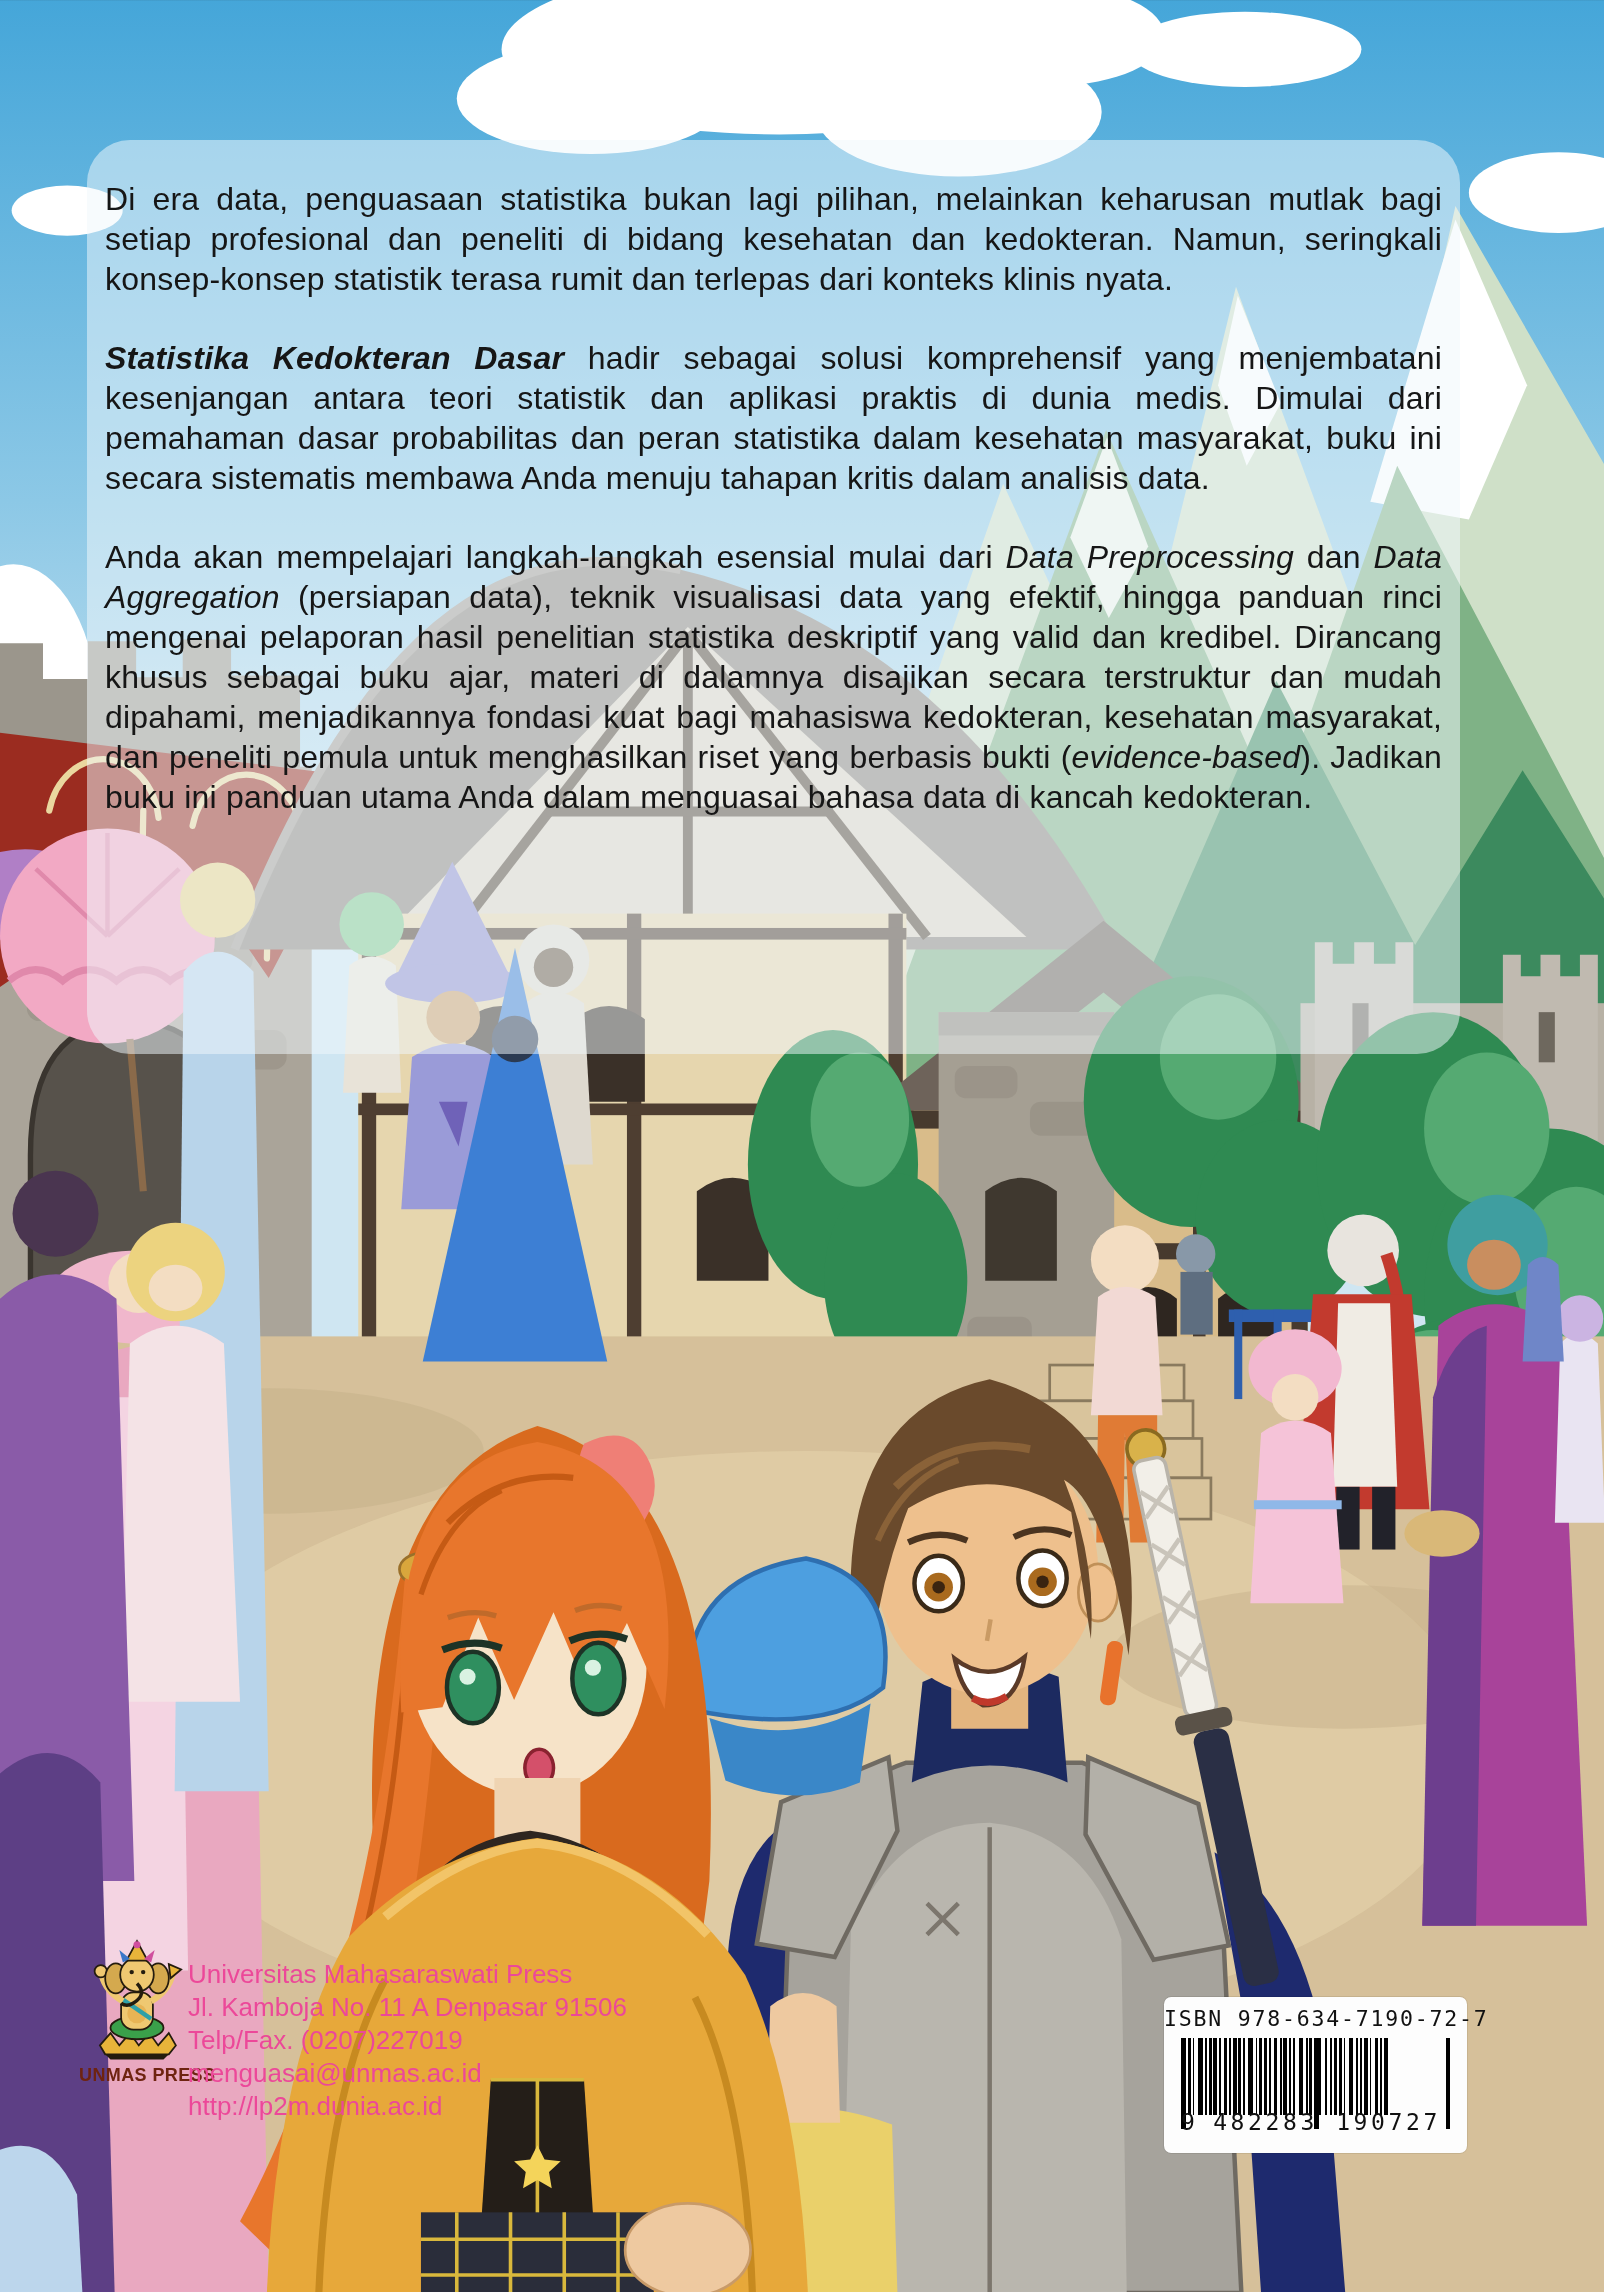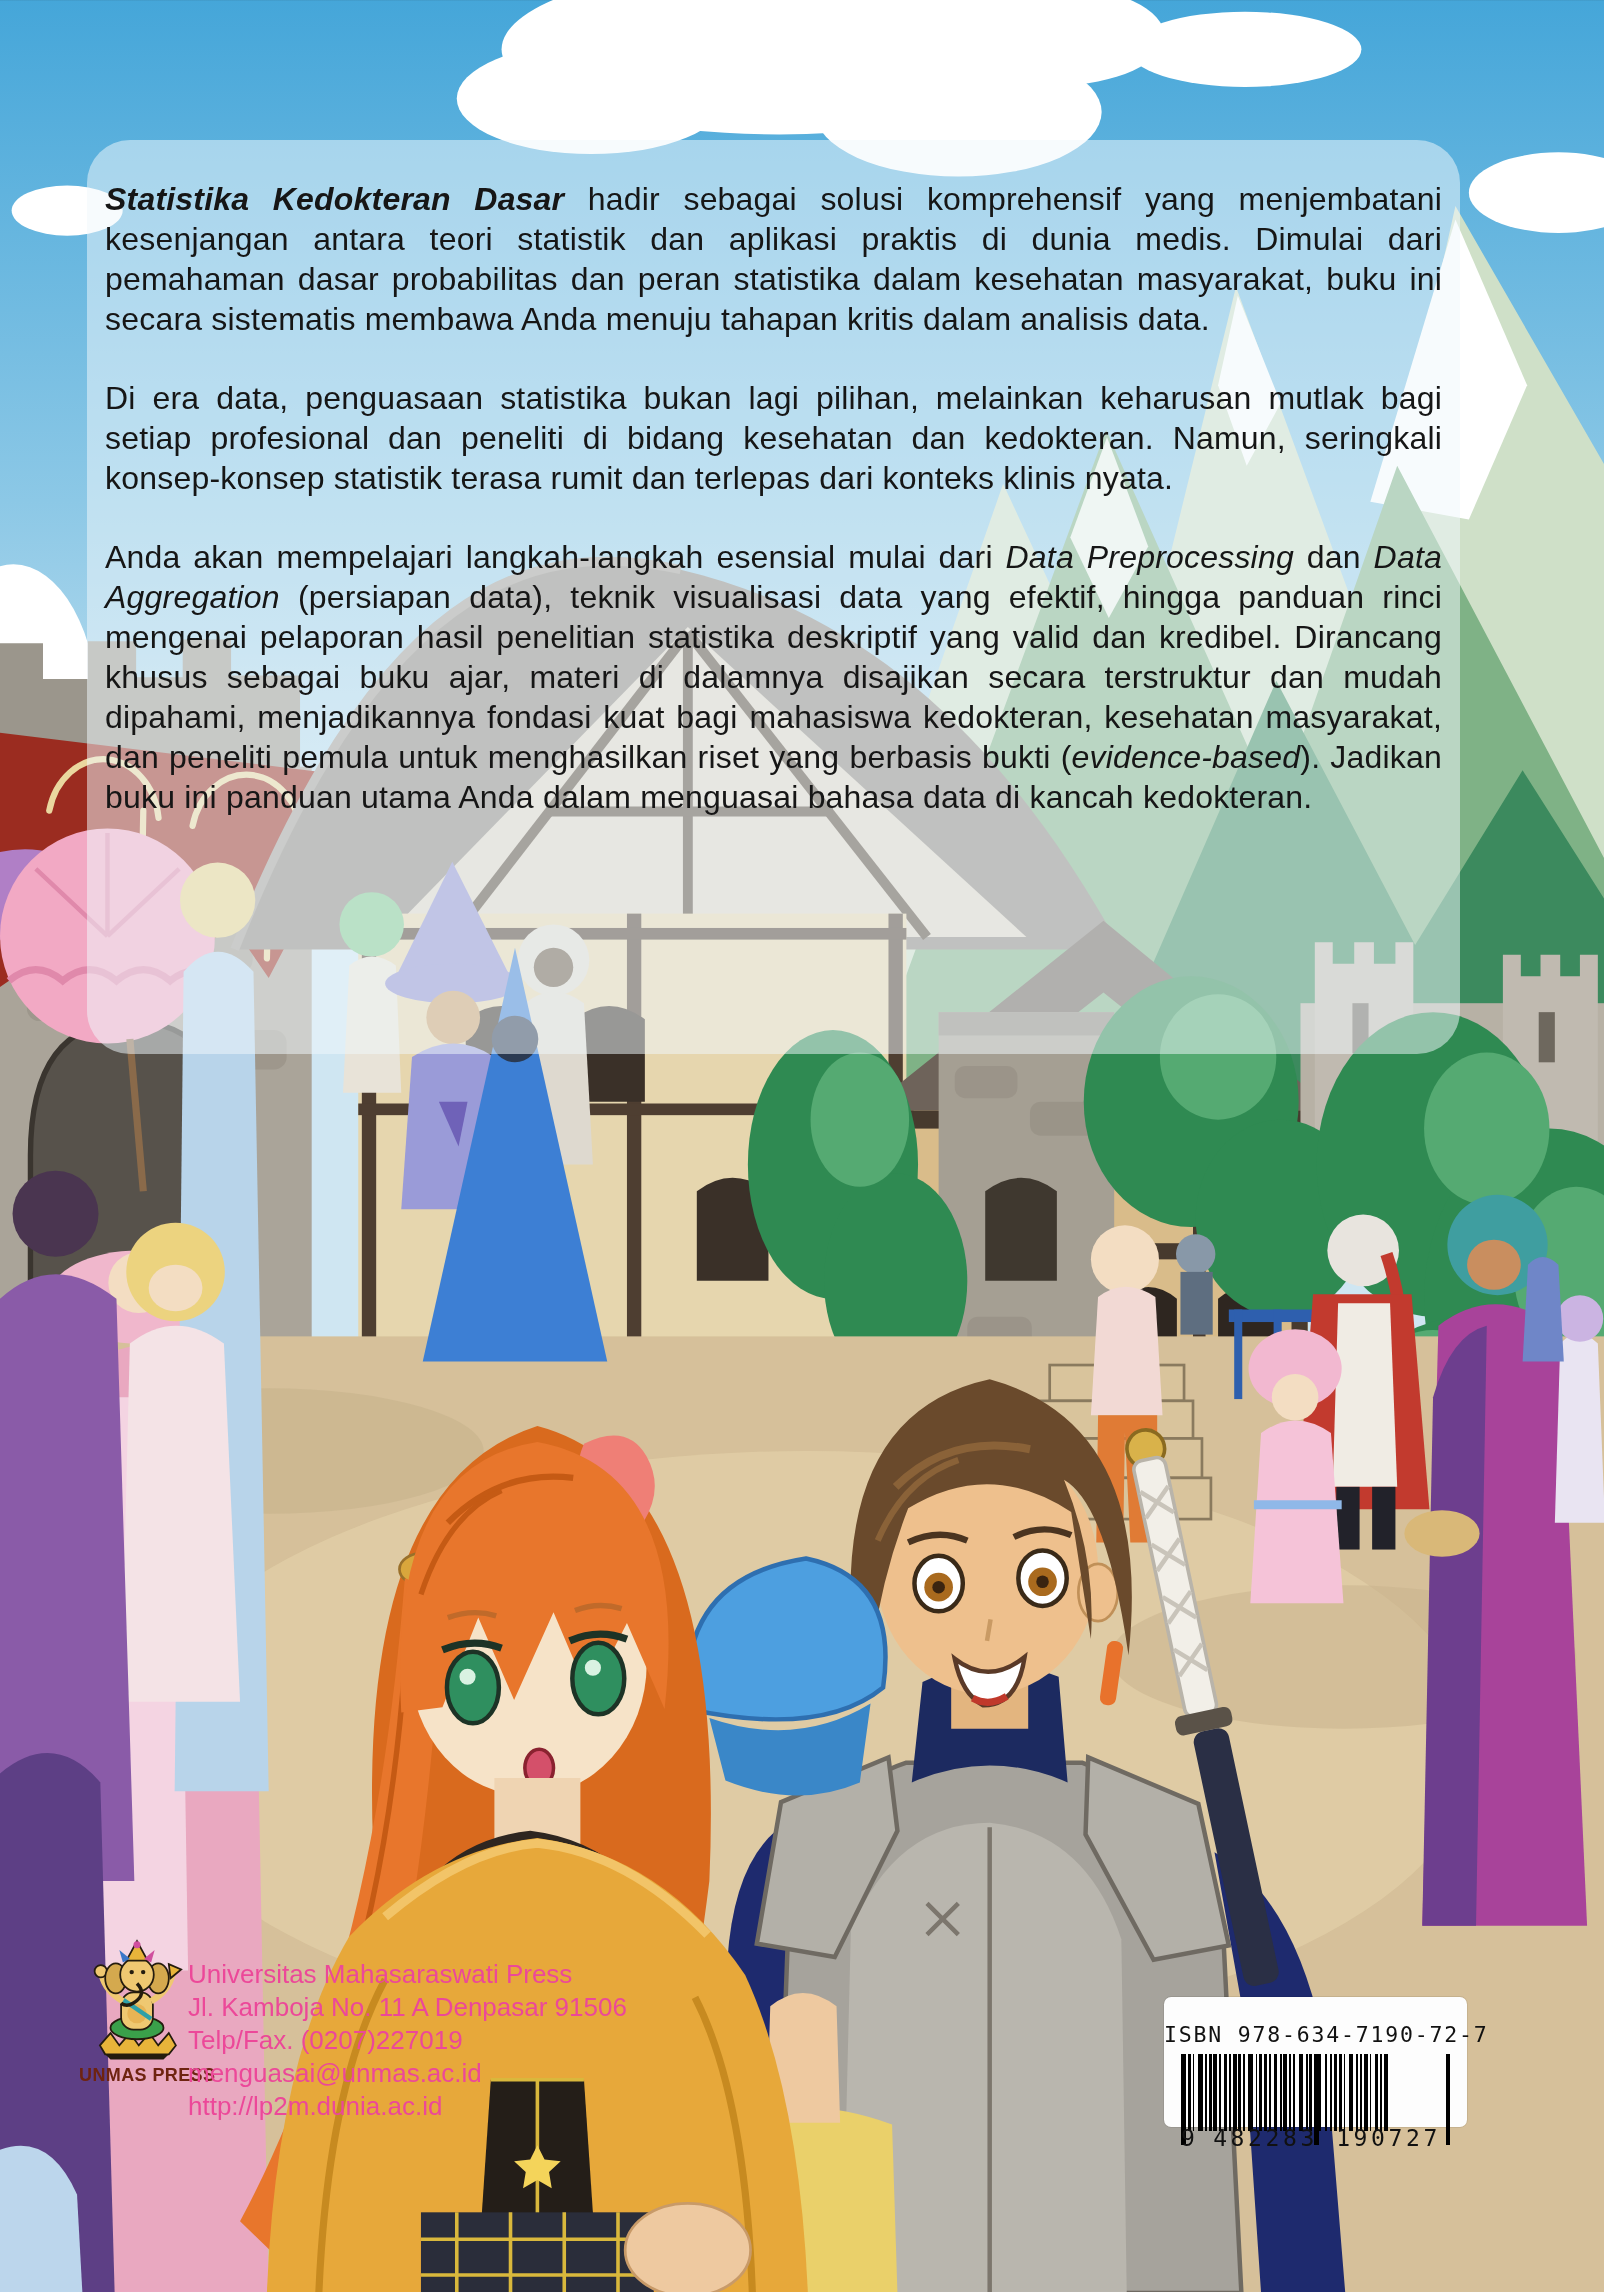--- a/index.html
+++ b/index.html
@@ -23,22 +23,22 @@
   
   .publisher{position:absolute;left:79px;top:1936px;width:421px;}
   .pub-logo{position:absolute;left:0;top:0;width:115px;text-align:center;}
   .pub-logo svg{display:block;margin:0 auto;}
   .pub-logo-label{font-size:18px;font-weight:800;color:#6e2310;letter-spacing:0.4px;margin-top:1.8px;white-space:nowrap;}
   .pub-lines{position:absolute;left:109px;top:21.5px;width:322px;}
   .pub-lines div{font-size:26px;line-height:33px;color:#ec4899;white-space:nowrap;}
 
   
   .isbn-box{
-    position:absolute;left:1164px;top:1997px;width:303px;height:130px;
-    background:#fdfdfd;border-radius:7.2px;box-sizing:border-box;padding-top:25px;
+    position:absolute;left:1164px;top:1997px;width:303px;height:156px;
+    background:#fdfdfd;border-radius:7.2px;box-sizing:border-box;padding-top:9px;
     box-shadow:0 0 0 0.9px rgba(0,0,0,0.08);
   }
   .isbn-label{font-family:"DejaVu Sans Mono",monospace;font-size:21.5px;color:#111;
     text-align:center;letter-spacing:1.8px;white-space:nowrap;}
   .barcode-wrap{position:relative;width:269px;height:93px;margin:7.2px auto 0 auto;}
   .barcode-bars{position:absolute;left:7.2px;right:7.2px;top:0;height:77px;display:flex;align-items:flex-start;overflow:hidden;}
   .barcode-bars i{display:block;height:100%;background:#000;}
   .guard{position:absolute;top:0;width:4.5px;height:91px;background:#000;}
   .g-l{left:0;} .g-m{left:133px;} .g-r{right:0;}
   .barcode-digits{position:absolute;left:0;right:0;bottom:-3.6px;display:flex;
@@ -437,22 +437,22 @@
       </g>
 
       <ellipse cx="768" cy="2512" rx="70" ry="52" fill="#eec9a0" stroke="#c89a68" stroke-width="3"></ellipse>
 
       <path d="M600,2395 l8,16 18,2 -13,12 3,18 -16,-9 -16,9 3,-18 -13,-12 18,-2 Z" fill="#f4d45a"></path>
     </g>
   </svg>
 
   <div class="synopsis-panel">
     <div id="synopsis-container">
+        <p><span>Di era data, penguasaan statistika bukan lagi pilihan, melainkan keharusan mutlak bagi setiap profesional dan peneliti di bidang kesehatan dan kedokteran. Namun, seringkali konsep-konsep statistik terasa rumit dan terlepas dari konteks klinis nyata.</span></p>
         <p><span class="seg-bold-italic">Statistika Kedokteran Dasar</span><span> hadir sebagai solusi komprehensif yang menjembatani kesenjangan antara teori statistik dan aplikasi praktis di dunia medis. Dimulai dari pemahaman dasar probabilitas dan peran statistika dalam kesehatan masyarakat, buku ini secara sistematis membawa Anda menuju tahapan kritis dalam analisis data.</span></p>
-        <p><span>Di era data, penguasaan statistika bukan lagi pilihan, melainkan keharusan mutlak bagi setiap profesional dan peneliti di bidang kesehatan dan kedokteran. Namun, seringkali konsep-konsep statistik terasa rumit dan terlepas dari konteks klinis nyata.</span></p>
         <p><span>Anda akan mempelajari langkah-langkah esensial mulai dari </span><span class="seg-italic">Data Preprocessing</span><span> dan </span><span class="seg-italic">Data Aggregation</span><span> (persiapan data), teknik visualisasi data yang efektif, hingga panduan rinci mengenai pelaporan hasil penelitian statistika deskriptif yang valid dan kredibel. Dirancang khusus sebagai buku ajar, materi di dalamnya disajikan secara terstruktur dan mudah dipahami, menjadikannya fondasi kuat bagi mahasiswa kedokteran, kesehatan masyarakat, dan peneliti pemula untuk menghasilkan riset yang berbasis bukti (</span><span class="seg-italic">evidence-based</span><span>). Jadikan buku ini panduan utama Anda dalam menguasai bahasa data di kancah kedokteran.</span></p>
       </div>
   </div>
 
   <div class="publisher">
     <div class="pub-logo">
       <svg width="106" height="127" viewBox="0 0 120 140">
 
         <path d="M18,122 L30,108 L40,122 L52,108 L62,122 L74,108 L84,122 L96,108 L104,122 L96,132 L24,132 Z" fill="#e8b43a" stroke="#241c0e" stroke-width="2"></path>
         <path d="M24,132 L96,132 L90,138 L30,138 Z" fill="#241c0e"></path>

